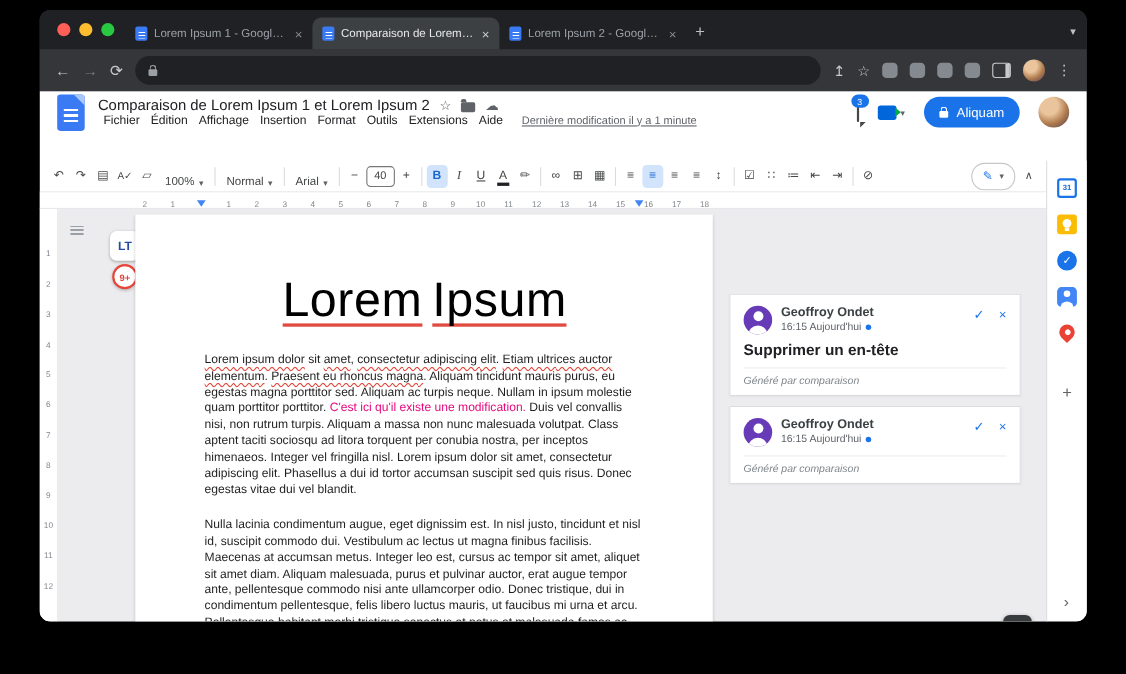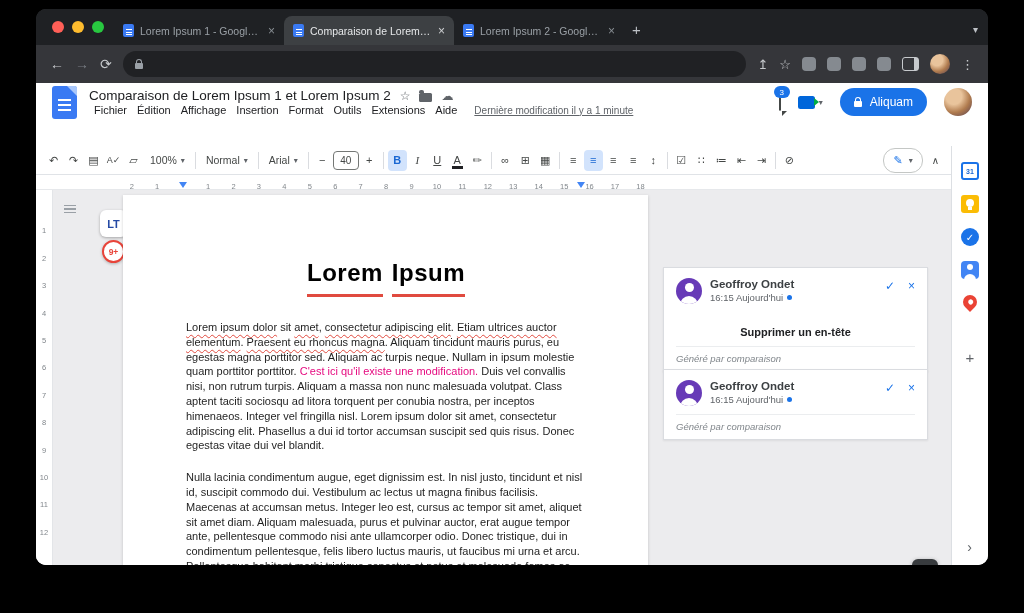--- a/index.html
+++ b/index.html
@@ -80,21 +80,21 @@
             box-shadow:0 1px 2px rgba(0,0,0,.05);color:#444746;flex-shrink:0;}
   .tb{min-width:19px;height:21px;border-radius:4px;display:flex;align-items:center;justify-content:center;
       font-size:11px;line-height:1;flex-shrink:0;}
   .tb.small{font-size:9px;}
   .tb.active{background:#d2e3fc;color:#1967d2;}
   .tb.bold{font-weight:700;}
   .tb.ital{font-style:italic;font-family:"Liberation Serif",serif;}
   .tb.und{text-decoration:underline;}
   .tcolor{position:relative;}
   .tcolor::after{content:"";position:absolute;left:4px;right:4px;bottom:2px;height:2.5px;background:#202124;}
-  .dd{display:flex;align-items:center;gap:4px;padding:0 6px;height:21px;border-radius:4px;font-size:10.5px;flex-shrink:0;}
+  .dd{display:flex;align-items:flex-end;gap:4px;padding:0 6px;height:21px;border-radius:4px;font-size:10.5px;flex-shrink:0;}
   .sep{width:1px;height:17px;background:#dadce0;margin:0 3px;flex-shrink:0;}
   .sizebox{width:24px;height:17px;border:1px solid #747775;border-radius:4px;display:flex;align-items:center;
            justify-content:center;font-size:10px;flex-shrink:0;}
   .tright{margin-left:auto;display:flex;align-items:center;gap:9px;padding-right:4px;flex-shrink:0;}
   .editpill{height:23px;padding:0 9px;border:1px solid #c4c7c5;border-radius:12px;display:flex;align-items:center;gap:6px;}
   .pencil{color:var(--accent);font-size:11px;}
   .collapse{color:#444746;font-size:10px;}
 
   
   .hruler{height:14px;background:#fff;position:relative;border-bottom:1px solid #e6e8eb;flex-shrink:0;overflow:hidden;}
@@ -112,21 +112,21 @@
   .outline-bars{width:12px;height:10px;background:repeating-linear-gradient(#9aa0a6 0 1.5px,transparent 1.5px 3.5px);}
   .lt-widget{position:absolute;left:64px;top:20px;display:flex;flex-direction:column;align-items:center;gap:3px;}
   .lt-box{width:27px;height:27px;background:#fff;border-radius:6px;box-shadow:0 1px 3px rgba(0,0,0,.3);
           display:flex;align-items:center;justify-content:center;font-size:11px;font-weight:700;color:#254aa5;}
   .lt-badge{width:23px;height:23px;background:#fff;border:2.5px solid #e8443a;border-radius:50%;box-sizing:border-box;
             display:flex;align-items:center;justify-content:center;font-size:8.5px;font-weight:700;color:#e8443a;
             box-shadow:0 1px 3px rgba(0,0,0,.25);}
 
   .page{position:absolute;left:87px;top:5px;width:525px;height:620px;background:#fff;box-sizing:border-box;
         padding:58px 62px 0 63px;box-shadow:0 1px 3px rgba(0,0,0,.18);}
-  .doc-title{font-size:24px;line-height:40px;font-weight:700;color:#000;text-align:center;letter-spacing:.5px;}
+  .doc-title{font-size:44px;line-height:40px;font-weight:400;color:#000;text-align:center;letter-spacing:.5px;}
   .t-err{display:inline-block;border-bottom:3px solid var(--error);padding-bottom:1px;}
   .t-err.first{margin-right:9px;}
   .para{font-size:11px;line-height:14.8px;color:#1f1f1f;margin:0;}
   .para.p1{margin-top:23px;}
   .para.p2{margin-top:17px;}
   .wavy{text-decoration:underline;text-decoration-style:wavy;text-decoration-color:var(--error);
         text-decoration-thickness:1px;text-underline-offset:2.5px;}
   .mod{color:var(--modification);}
 
   
@@ -138,21 +138,21 @@
   .cavatar{width:26px;height:26px;border-radius:50%;background:#673ab7;position:relative;overflow:hidden;flex-shrink:0;}
   .cavatar::before{content:"";position:absolute;top:5px;left:8.5px;width:9px;height:9px;border-radius:50%;background:#fff;}
   .cavatar::after{content:"";position:absolute;bottom:-4px;left:4px;width:18px;height:12px;border-radius:9px 9px 0 0;background:#fff;}
   .cmeta{display:flex;flex-direction:column;gap:2px;min-width:0;}
   .cname{font-size:11.5px;font-weight:700;color:#3c4043;white-space:nowrap;}
   .ctime{font-size:9.5px;color:#5f6368;display:flex;align-items:center;gap:4px;}
   .cdot{width:5px;height:5px;border-radius:50%;background:var(--accent);}
   .cactions{margin-left:auto;display:flex;gap:13px;align-items:center;padding-top:2px;}
   .cact{color:var(--accent);font-size:12px;line-height:1;}
   .cact.check{font-weight:700;}
-  .cbody{margin-top:22px;font-size:11px;color:#202124;text-align:center;}
+  .cbody{margin-top:6px;font-size:14px;color:#202124;}
   .cbody .b{font-weight:700;}
   .cbody .q{font-style:italic;margin-left:3px;color:#3c4043;}
   .cfoot{margin-top:8px;padding-top:6px;border-top:1px solid #ebedef;font-size:9.5px;font-style:italic;color:#80868b;}
 
   .ltfab{position:absolute;left:876px;top:369px;width:26px;height:26px;background:#383b3e;border-radius:6px;
          display:flex;align-items:center;justify-content:center;color:#fff;font-size:9px;font-weight:700;
          box-shadow:0 1px 4px rgba(0,0,0,.3);}
 
   
   .sidepanel{width:36px;border-left:1px solid #dcdfe3;background:#fff;display:flex;flex-direction:column;

